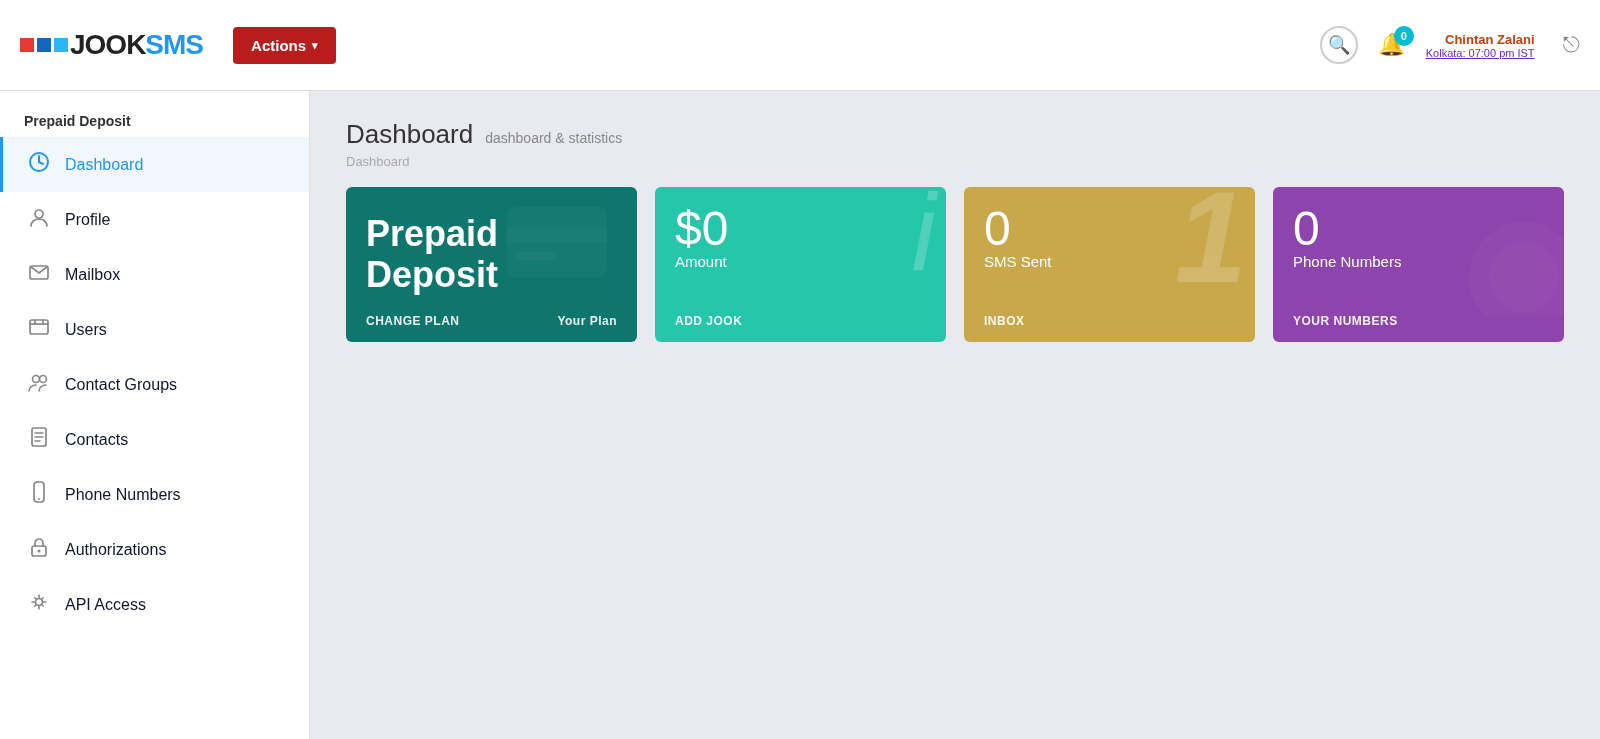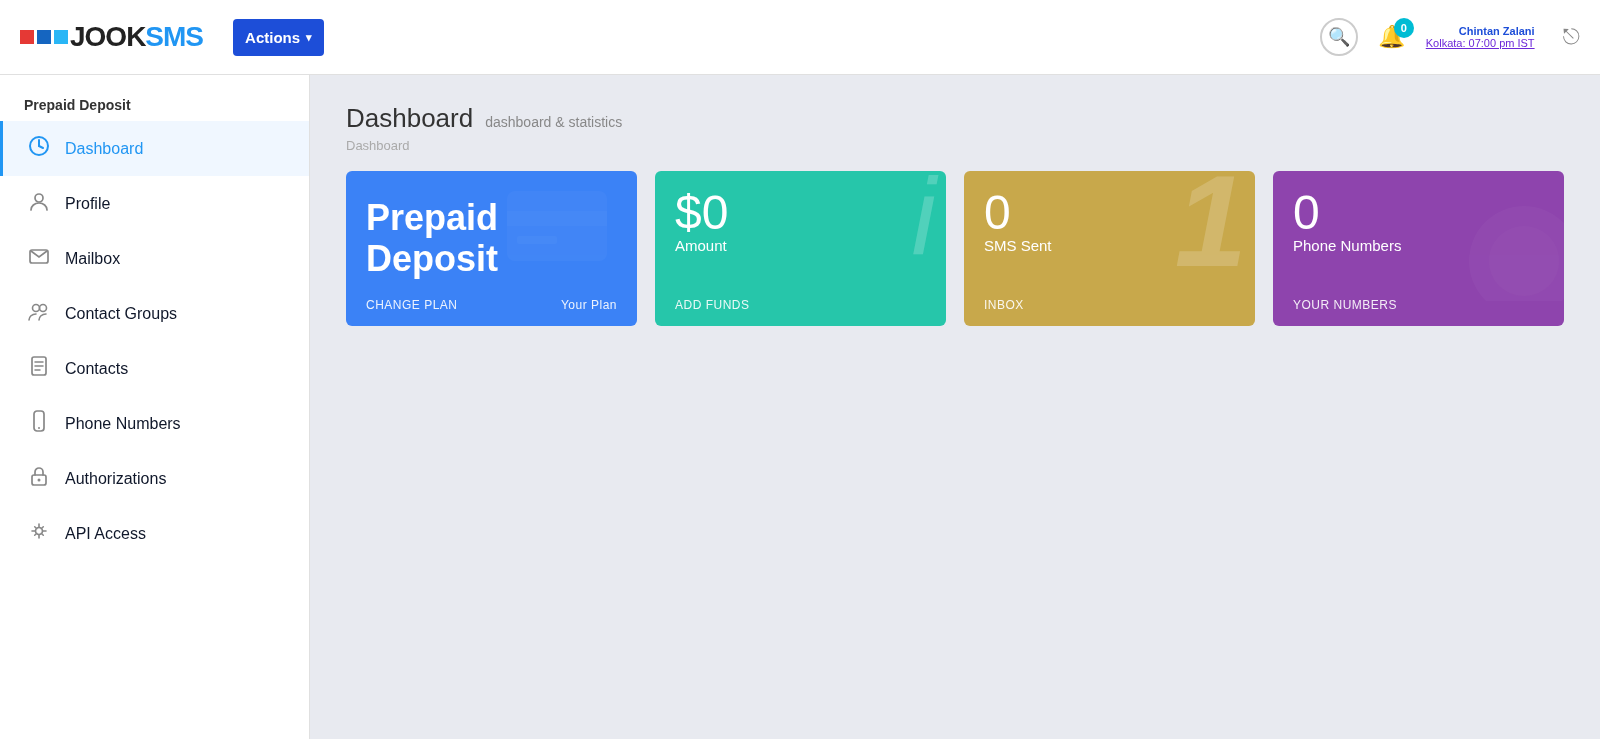--- a/index.html
+++ b/index.html
@@ -2,39 +2,39 @@
 <html><head>
   <meta charset="utf-8">
   <style>
     * { box-sizing: border-box; margin: 0; padding: 0; }
     body { font-family: 'Segoe UI', Arial, sans-serif; background: #e8eaf0; min-height: 739px; }
 
     
     .topbar {
       display: flex; align-items: center;
       background: #fff;
-      height: 75px;
+      height: 91px;
       padding: 0 20px;
       border-bottom: 1px solid #e0e0e0;
       position: relative;
       z-index: 10;
     }
     .logo-area { display: flex; align-items: center; margin-right: 30px; }
     .logo-text { font-size: 28px; font-weight: 800; color: #222; letter-spacing: -1px; }
     .logo-jook { color: #222; }
     .logo-sms { color: #2196f3; }
     .logo-icon { display: inline-flex; gap: 3px; margin-right: 2px; }
     .logo-sq1 { width: 14px; height: 14px; background: #e53935; display: inline-block; }
     .logo-sq2 { width: 14px; height: 14px; background: #1565c0; display: inline-block; }
     .logo-sq3 { width: 14px; height: 14px; background: #29b6f6; display: inline-block; }
 
     .actions-btn {
-      background: #1d4ed8; color: #fff;
+      background: #b91c1c; color: #fff;
       border: none; border-radius: 4px;
-      padding: 10px 12px;
+      padding: 10px 18px;
       font-size: 15px; font-weight: 600;
       cursor: pointer;
       display: flex; align-items: center; gap: 6px;
     }
     .actions-btn .chevron { font-size: 11px; }
 
     .topbar-right {
       margin-left: auto;
       display: flex; align-items: center; gap: 20px;
     }
@@ -47,21 +47,21 @@
     .notif-area { position: relative; cursor: pointer; }
     .notif-icon { font-size: 22px; color: #888; }
     .notif-badge {
       position: absolute; top: -6px; right: -8px;
       background: #00bcd4; color: #fff;
       border-radius: 50%; width: 20px; height: 20px;
       font-size: 11px; font-weight: 700;
       display: flex; align-items: center; justify-content: center;
     }
     .user-info { text-align: right; }
-    .user-name { color: #1d4ed8; font-weight: 600; font-size: 11px; }
+    .user-name { color: #c2410c; font-weight: 600; font-size: 13px; }
     .user-time { color: #6d28d9; font-size: 11px; text-decoration: underline; }
     .logout-icon { font-size: 22px; color: #888; cursor: pointer; margin-left: 8px; }
 
     
     .main-layout { display: flex; height: calc(739px - 75px); }
 
     
     .sidebar {
       width: 310px; min-width: 310px;
       background: #fff;
@@ -113,21 +113,21 @@
       min-height: 155px;
       position: relative;
       overflow: hidden;
       display: flex;
       flex-direction: column;
       justify-content: space-between;
       padding: 18px 20px 14px 20px;
       color: #fff;
       cursor: pointer;
     }
-    .card-blue { background: #3b82f6; }
+    .card-blue { background: #0f766e; }
     .card-teal { background: #26c6aa; }
     .card-gold { background: #c8a84b; }
     .card-purple { background: #8e44ad; }
 
     
     .card-bg-text {
       position: absolute;
       font-size: 120px;
       font-weight: 900;
       opacity: 0.15;
@@ -149,21 +149,21 @@
       position: relative; z-index: 1;
     }
     .card-big-title {
       font-size: 36px; font-weight: 600;
       line-height: 1.15;
       position: relative; z-index: 1;
       margin-top: 8px;
     }
     .card-footer {
       display: flex; justify-content: space-between;
-      font-size: 12px; font-weight: 400;
+      font-size: 12px; font-weight: 700;
       letter-spacing: 0.5px;
       opacity: 0.9;
       position: relative; z-index: 1;
       margin-top: auto;
     }
 
     
     .card-blue .card-footer { align-items: flex-end; }
   </style>
 </head>
@@ -231,20 +231,30 @@
     <div class="sidebar-item">
       <span class="item-icon">
         <svg width="22" height="22" viewBox="0 0 22 22" fill="none" xmlns="http://www.w3.org/2000/svg">
           <path d="M3 6l8 6 8-6" stroke="#888" stroke-width="1.7" fill="none"></path>
           <rect x="2" y="5" width="18" height="13" rx="2" stroke="#888" stroke-width="1.7" fill="none"></rect>
         </svg>
       </span>
       <span>Mailbox</span>
     </div>
 
+    <div class="sidebar-item">
+      <span class="item-icon">
+        <svg width="22" height="22" viewBox="0 0 22 22" fill="none" xmlns="http://www.w3.org/2000/svg">
+          <rect x="2" y="4" width="18" height="14" rx="2" stroke="#888" stroke-width="1.7" fill="none"></rect>
+          <path d="M2 8h18" stroke="#888" stroke-width="1.7"></path>
+          <path d="M7 4v4M15 4v4" stroke="#888" stroke-width="1.7" stroke-linecap="round"></path>
+        </svg>
+      </span>
+      <span>Users</span>
+    </div>
 
     <div class="sidebar-item">
       <span class="item-icon">
         <svg width="22" height="22" viewBox="0 0 22 22" fill="none" xmlns="http://www.w3.org/2000/svg">
           <circle cx="8" cy="8" r="3.5" stroke="#888" stroke-width="1.6" fill="none"></circle>
           <circle cx="15" cy="8" r="3.5" stroke="#888" stroke-width="1.6" fill="none"></circle>
           <path d="M1 20c0-3.3 3-6 7-6" stroke="#888" stroke-width="1.6" fill="none" stroke-linecap="round"></path>
           <path d="M11 20c0-3.3 3-6 7-6" stroke="#888" stroke-width="1.6" fill="none" stroke-linecap="round"></path>
         </svg>
       </span>
@@ -323,21 +333,21 @@
         </div>
       </div>
 
       <div class="card card-teal">
         <div class="card-bg-text" style="font-size:110px; right:10px; top:-10px; opacity:0.2; font-style:italic; font-weight:300;">i</div>
         <div style="position:relative;z-index:1;">
           <div class="card-main-value">$0</div>
           <div class="card-main-label">Amount</div>
         </div>
         <div class="card-footer">
-          <span>ADD FUNDS</span>
+          <span>ADD JOOK</span>
         </div>
       </div>
 
       <div class="card card-gold">
         <div class="card-bg-text" style="font-size:130px; right:8px; top:-15px; opacity:0.18; font-style:italic;">1</div>
         <div style="position:relative;z-index:1;">
           <div class="card-main-value">0</div>
           <div class="card-main-label">SMS Sent</div>
         </div>
         <div class="card-footer">

